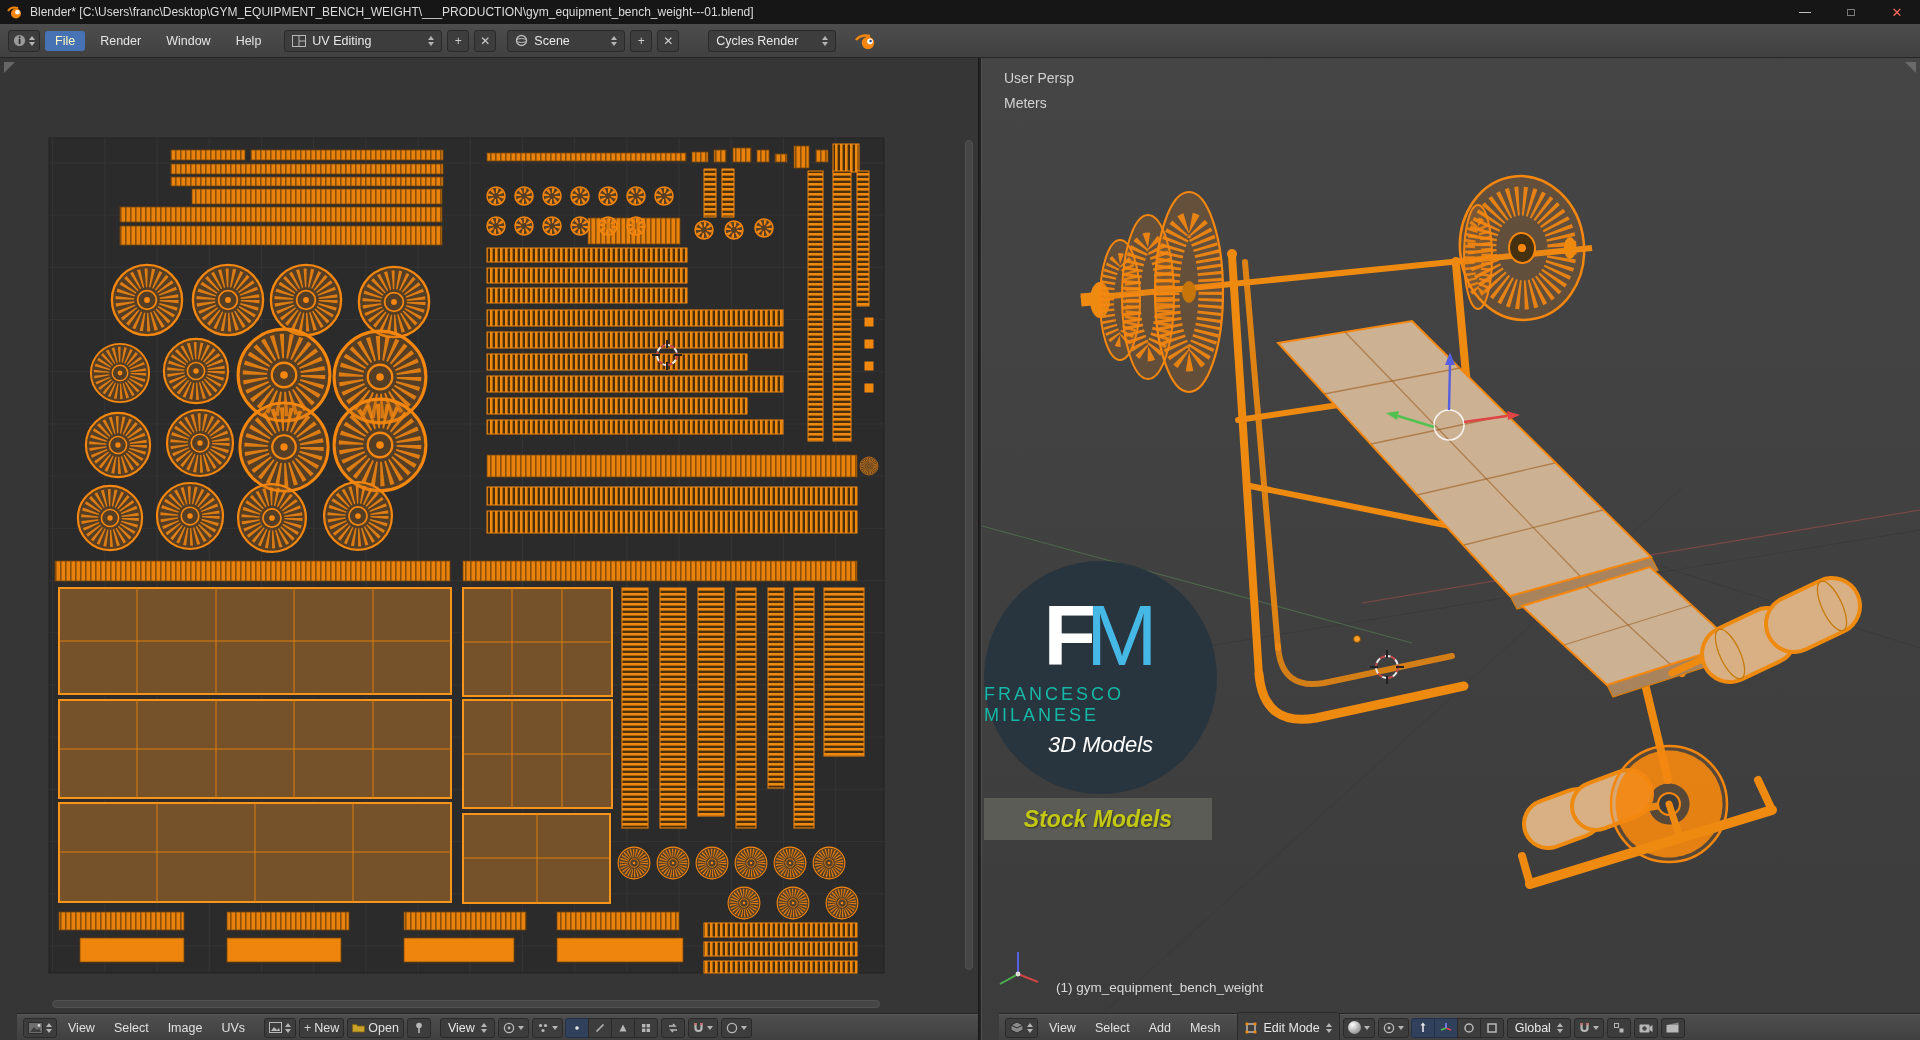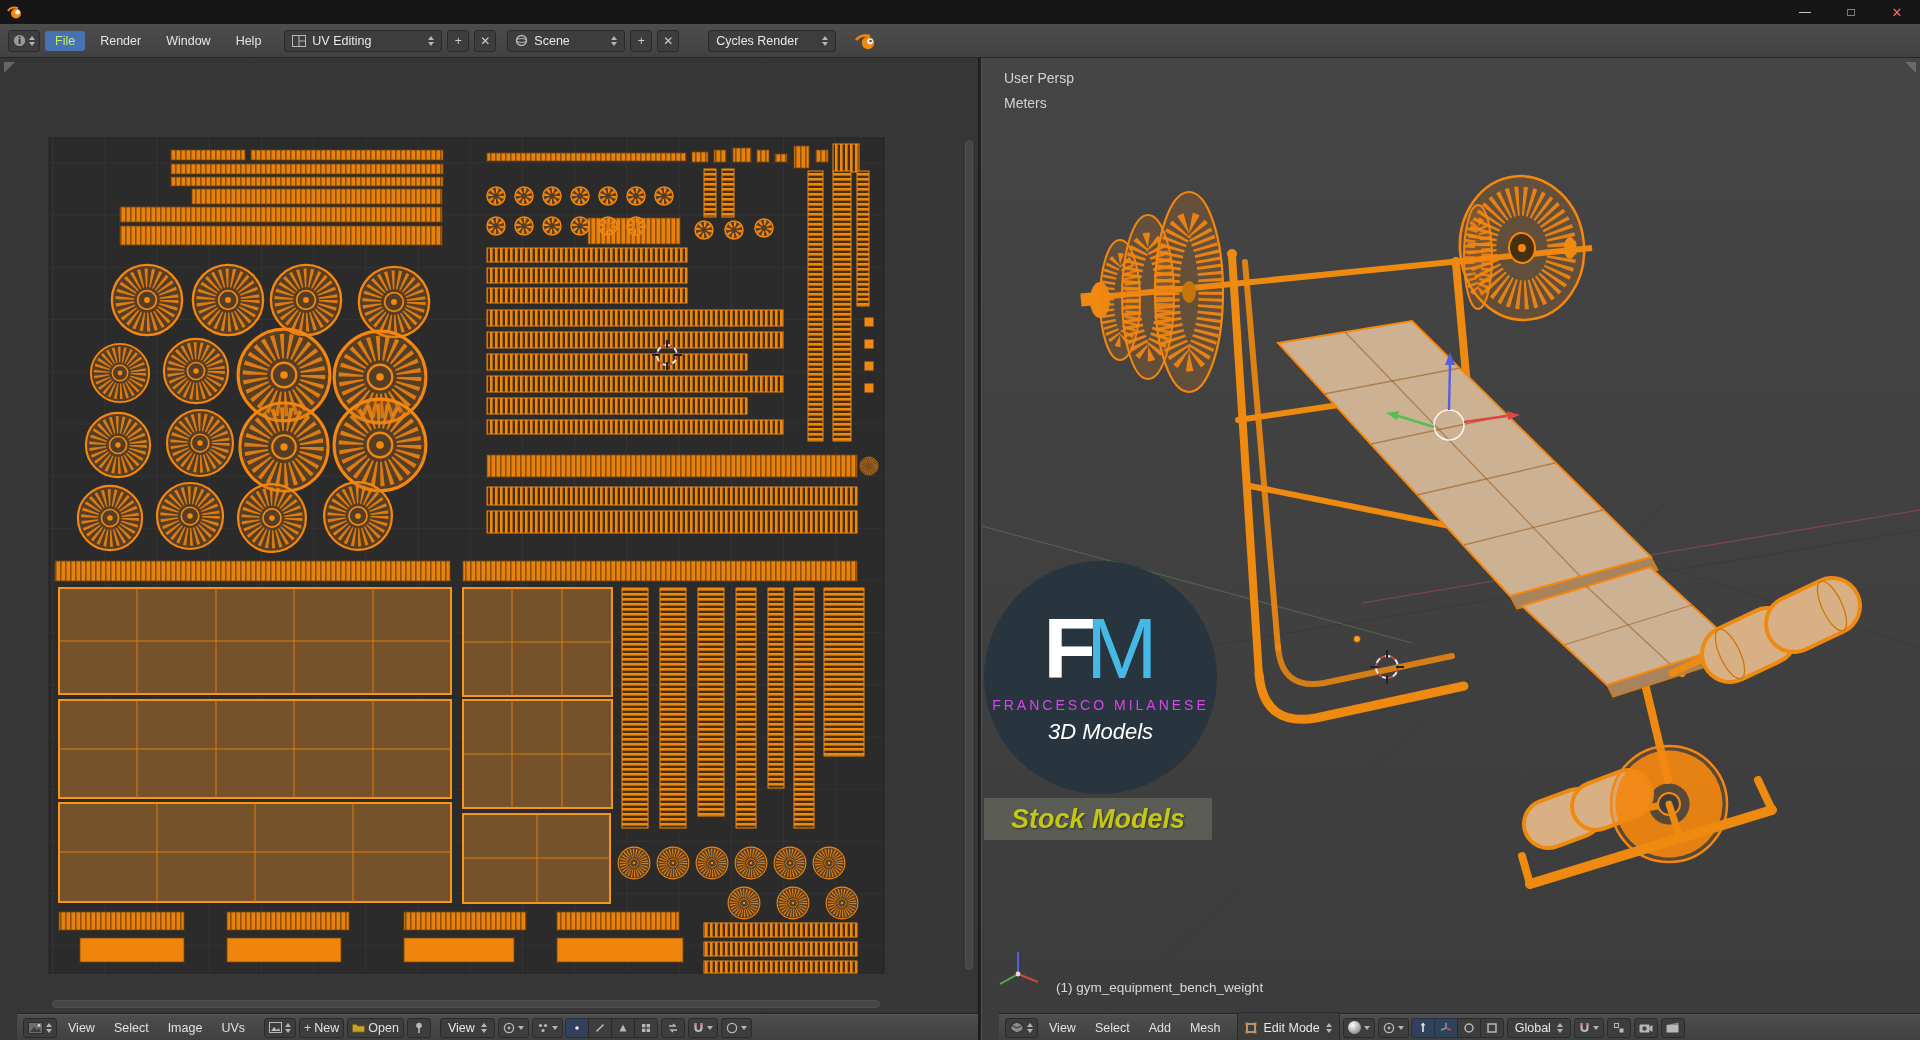--- a/index.html
+++ b/index.html
@@ -13,21 +13,21 @@
   .win-controls { margin-left:auto; display:flex; height:100%; }
   .win-btn { width:46px; height:100%; display:flex; align-items:center; justify-content:center;
     color:#d8d8d8; font-size:12px; }
   .win-btn.close { color:#ff6b60; font-size:13px; }
 
   
   .infobar { height:34px; background:linear-gradient(#4d4d4d,#414141);
     border-bottom:1px solid #262626; display:flex; align-items:center;
     padding:0 8px; gap:5px; color:#e4e4e4; font-size:12.5px; white-space:nowrap; }
   .menu { padding:3px 10px; border-radius:3px; }
-  .menu.active { background:#4772b3; color:#bef264; }
+  .menu.active { background:#4772b3; color:#fef9c3; }
   .pill { display:inline-flex; align-items:center; height:22px; background:#3d3d3d;
     border:1px solid #2a2a2a; border-radius:3px; padding:0 7px; gap:6px; color:#e8e8e8; }
   .sq { width:22px; height:22px; display:flex; align-items:center; justify-content:center;
     background:#3d3d3d; border:1px solid #2a2a2a; border-radius:3px; color:#cfcfcf; font-size:12px; }
   .updown { display:flex; flex-direction:column; gap:2px; }
   .tri-up { width:0;height:0;border-left:3.5px solid transparent;border-right:3.5px solid transparent;
     border-bottom:4px solid #b5b5b5; }
   .tri-dn { width:0;height:0;border-left:3.5px solid transparent;border-right:3.5px solid transparent;
     border-top:4px solid #b5b5b5; }
   .stats { color:#cfcfcf; margin-left:6px; }
@@ -59,25 +59,25 @@
   
   .vp-label { position:absolute; left:22px; color:#d2d2d2; font-size:14px; z-index:4; }
   .vp-objinfo { position:absolute; left:74px; top:922px; color:#d8d8d8; font-size:13.5px; z-index:4; }
 
   .watermark { position:absolute; left:2px; top:503px; width:233px; height:233px;
     border-radius:50%; background:rgba(39,52,62,0.92); z-index:5;
     display:flex; flex-direction:column; align-items:center; justify-content:center; }
   .wm-logo { display:flex; align-items:flex-start; line-height:0.9; }
   .wm-f { font-size:86px; font-weight:700; color:#ffffff; }
   .wm-m { font-size:86px; font-weight:400; color:#45b8e6; margin-left:-10px; }
-  .wm-brand { margin-top:10px; letter-spacing:3px; font-size:14px; color:#d946ef; }
+  .wm-brand { margin-top:10px; letter-spacing:3px; font-size:18px; color:#14b8a6; }
   .wm-sub { margin-top:6px; font-style:italic; font-size:22px; color:#ffffff; }
   .stock-badge { position:absolute; left:2px; top:740px; width:228px; height:42px;
     background:rgba(128,128,118,0.45); display:flex; align-items:center; justify-content:center;
-    font-size:27px; font-weight:700; font-style:italic; color:#c3c913;
+    font-size:23px; font-weight:700; font-style:italic; color:#c3c913;
     text-shadow:1px 1px 2px rgba(40,40,30,0.8); z-index:5; }
 
   .axis-gizmo { position:absolute; left:8px; top:886px; z-index:4; }
 
   .corner-widget { position:absolute; width:0; height:0; z-index:5;
     border-top:11px solid #7a7a7a; border-right:11px solid transparent; opacity:.7; }
   .corner-widget.right { border-right:none; border-left:11px solid transparent; }
 
   .vscroll { position:absolute; right:5px; top:82px; width:8px; height:830px;
     border-radius:4px; background:#4c4c4c; border:1px solid #5a5a5a; opacity:.75; z-index:4; }
@@ -88,20 +88,21 @@
 </style>
 </head>
 <body>
 
 <div class="titlebar">
   <svg class="icon-svg" width="16" height="16" viewBox="0 0 16 16">
     <path d="M1,7 Q4,2 11,4" stroke="#f5870f" stroke-width="2" fill="none"></path>
     <circle cx="9" cy="9.5" r="5" fill="#f5870f"></circle>
     <circle cx="10.5" cy="8.2" r="2.3" fill="#fff"></circle>
   </svg>
+  <span class="title">Blender* [C:\Users\franc\Desktop\GYM_EQUIPMENT_BENCH_WEIGHT\___PRODUCTION\gym_equipment_bench_weight---01.blend]</span>
   <div class="win-controls">
     <div class="win-btn">—</div>
     <div class="win-btn">□</div>
     <div class="win-btn close">✕</div>
   </div>
 </div>
 
 <div class="infobar">
   <div class="ibtn" style="height:22px">
     <svg class="icon-svg" width="13" height="13" viewBox="0 0 13 13">

